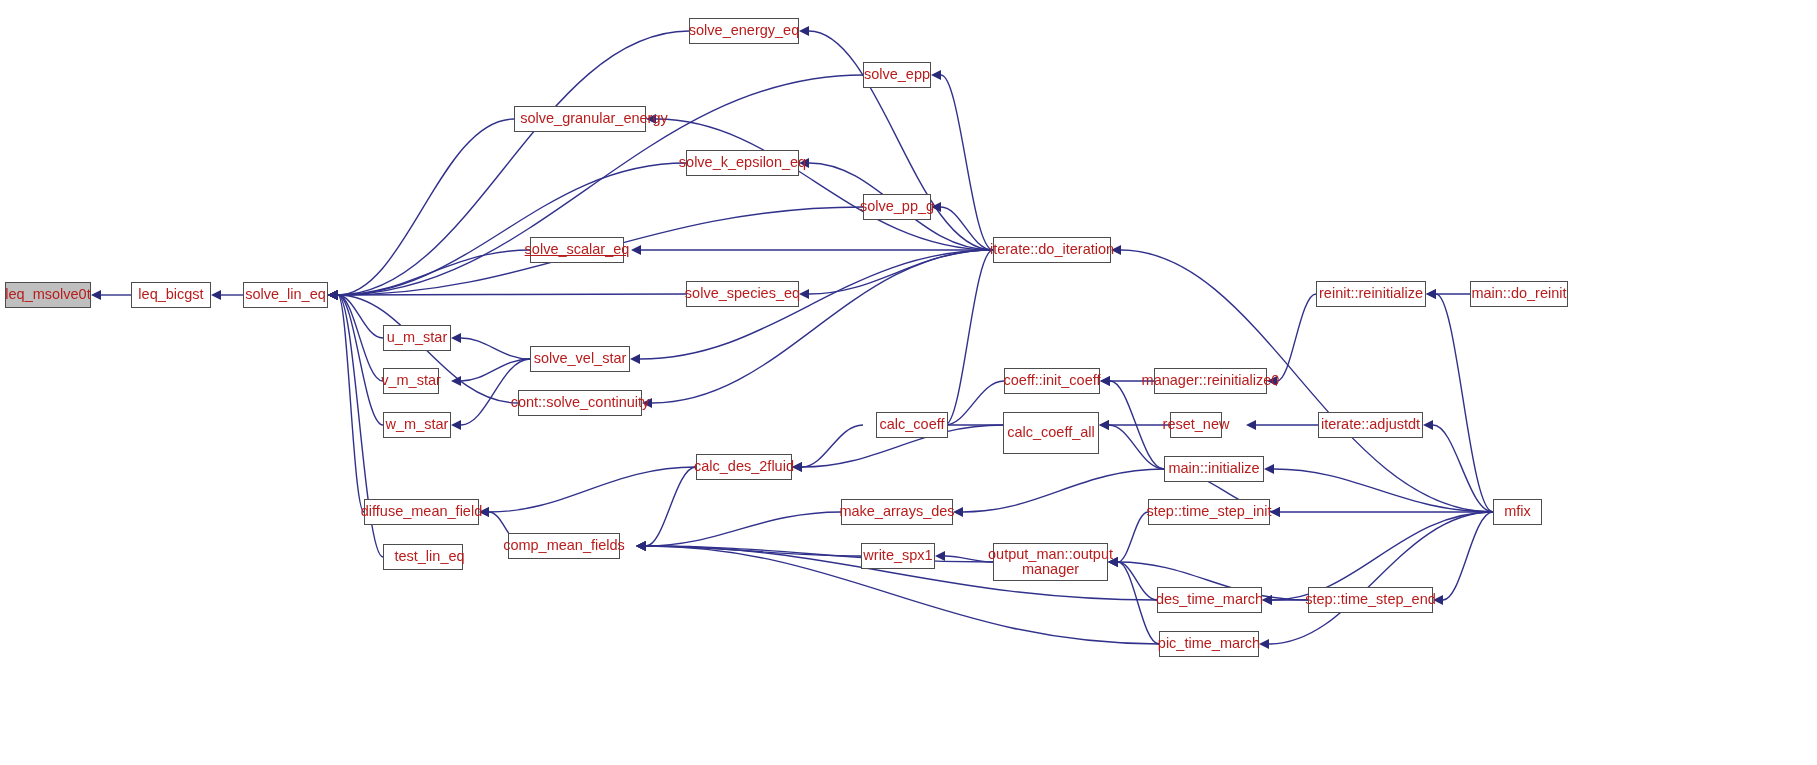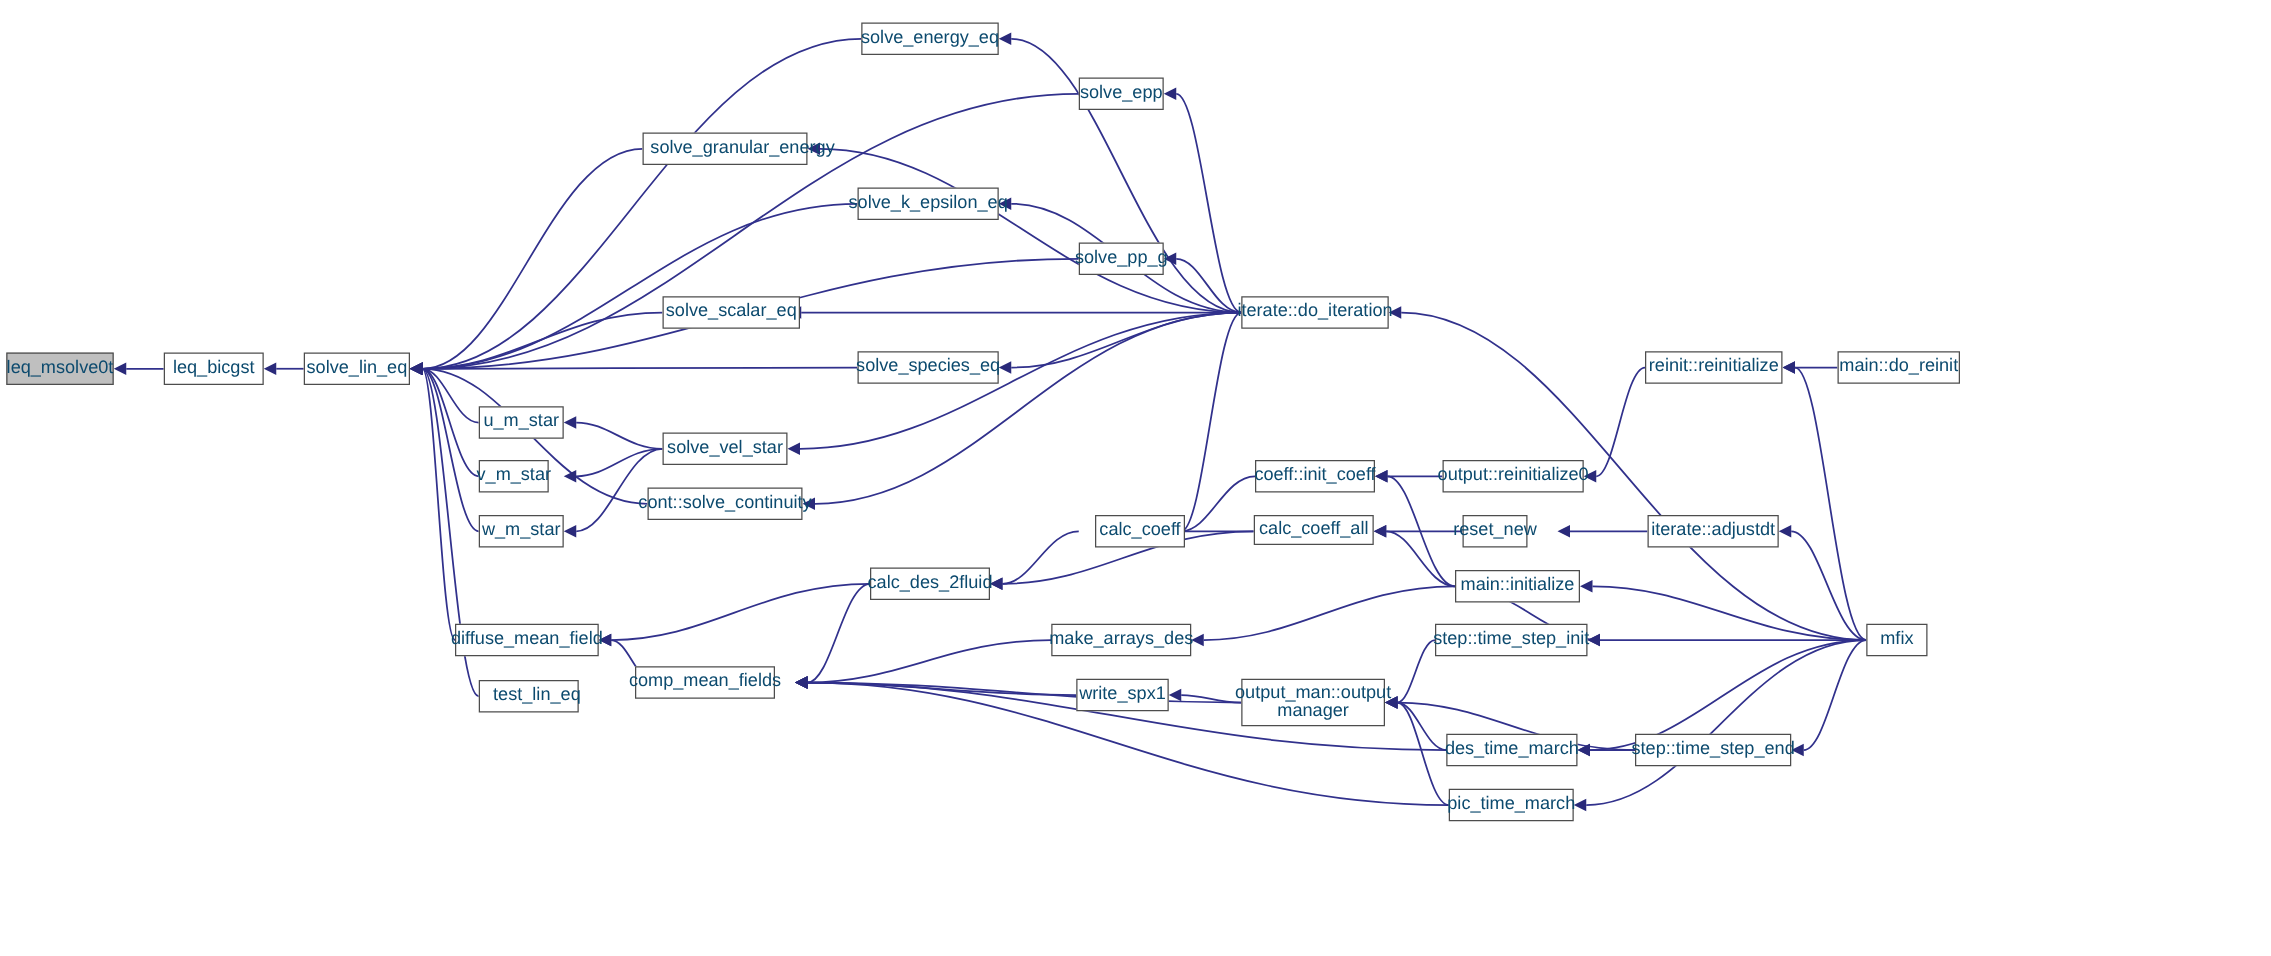--- a/index.html
+++ b/index.html
@@ -29,21 +29,21 @@
   }
   .edge-head {
     fill: #2a2a7a;
     stroke: none;
   }
   .node-box {
     position: absolute;
     box-sizing: border-box;
     border: 1.3px solid #4d4d4d;
     background: #ffffff;
-    color: #0c4a6e;
+    color: #b91c1c;
     font-size: 14.5px;
     line-height: 1.05;
     display: flex;
     align-items: center;
     justify-content: center;
     text-align: center;
     white-space: pre-line;
     letter-spacing: 0px;
   }
   .node-box.highlight {
@@ -184,34 +184,34 @@
     </svg>
   <div id="node-layer">
       <div class="node-box highlight" style="left: 5px; top: 282px; width: 86px; height: 26px;">leq_msolve0t</div>
       <div class="node-box" style="left: 131px; top: 282px; width: 80px; height: 26px;">leq_bicgst</div>
       <div class="node-box" style="left: 243px; top: 282px; width: 85px; height: 26px;">solve_lin_eq</div>
       <div class="node-box" style="left: 689px; top: 18px; width: 110px; height: 26px;">solve_energy_eq</div>
       <div class="node-box" style="left: 863px; top: 62px; width: 68px; height: 26px;">solve_epp</div>
       <div class="node-box" style="left: 514px; top: 106px; width: 132px; height: 26px; padding-left: 28px;">solve_granular_energy</div>
       <div class="node-box" style="left: 686px; top: 150px; width: 113px; height: 26px;">solve_k_epsilon_eq</div>
       <div class="node-box" style="left: 863px; top: 194px; width: 68px; height: 26px;">solve_pp_g</div>
-      <div class="node-box" style="left: 530px; top: 237px; width: 110px; height: 26px;">solve_scalar_eq</div>
+      <div class="node-box" style="left: 530px; top: 237px; width: 94px; height: 26px; text-decoration: underline;">solve_scalar_eq</div>
       <div class="node-box" style="left: 993px; top: 237px; width: 118px; height: 26px;">iterate::do_iteration</div>
       <div class="node-box" style="left: 686px; top: 281px; width: 113px; height: 26px;">solve_species_eq</div>
       <div class="node-box" style="left: 1316px; top: 281px; width: 110px; height: 26px;">reinit::reinitialize</div>
       <div class="node-box" style="left: 1470px; top: 281px; width: 98px; height: 26px;">main::do_reinit</div>
       <div class="node-box" style="left: 383px; top: 325px; width: 68px; height: 26px;">u_m_star</div>
       <div class="node-box" style="left: 530px; top: 346px; width: 100px; height: 26px;">solve_vel_star</div>
       <div class="node-box" style="left: 383px; top: 368px; width: 56px; height: 26px;">v_m_star</div>
       <div class="node-box" style="left: 1004px; top: 368px; width: 96px; height: 26px;">coeff::init_coeff</div>
-      <div class="node-box" style="left: 1154px; top: 368px; width: 113px; height: 26px;">output::reinitialize0</div>
+      <div class="node-box" style="left: 1154px; top: 368px; width: 113px; height: 26px;">manager::reinitialize0</div>
       <div class="node-box" style="left: 518px; top: 390px; width: 124px; height: 26px;">cont::solve_continuity</div>
       <div class="node-box" style="left: 383px; top: 412px; width: 68px; height: 26px;">w_m_star</div>
       <div class="node-box" style="left: 863px; top: 412px; width: 72px; height: 26px; margin-left: 13px;">calc_coeff</div>
-      <div class="node-box" style="left: 1003px; top: 412px; width: 96px; height: 24px;">calc_coeff_all</div>
+      <div class="node-box" style="left: 1003px; top: 412px; width: 96px; height: 42px;">calc_coeff_all</div>
       <div class="node-box" style="left: 1170px; top: 412px; width: 52px; height: 26px;">reset_new</div>
       <div class="node-box" style="left: 1318px; top: 412px; width: 105px; height: 26px;">iterate::adjustdt</div>
       <div class="node-box" style="left: 696px; top: 454px; width: 96px; height: 26px;">calc_des_2fluid</div>
       <div class="node-box" style="left: 1164px; top: 456px; width: 100px; height: 26px;">main::initialize</div>
       <div class="node-box" style="left: 364px; top: 499px; width: 115px; height: 26px;">diffuse_mean_field</div>
       <div class="node-box" style="left: 841px; top: 499px; width: 112px; height: 26px;">make_arrays_des</div>
       <div class="node-box" style="left: 1148px; top: 499px; width: 122px; height: 26px;">step::time_step_init</div>
       <div class="node-box" style="left: 1493px; top: 499px; width: 49px; height: 26px;">mfix</div>
       <div class="node-box" style="left: 508px; top: 533px; width: 112px; height: 26px;">comp_mean_fields</div>
       <div class="node-box" style="left: 861px; top: 543px; width: 74px; height: 26px;">write_spx1</div>

